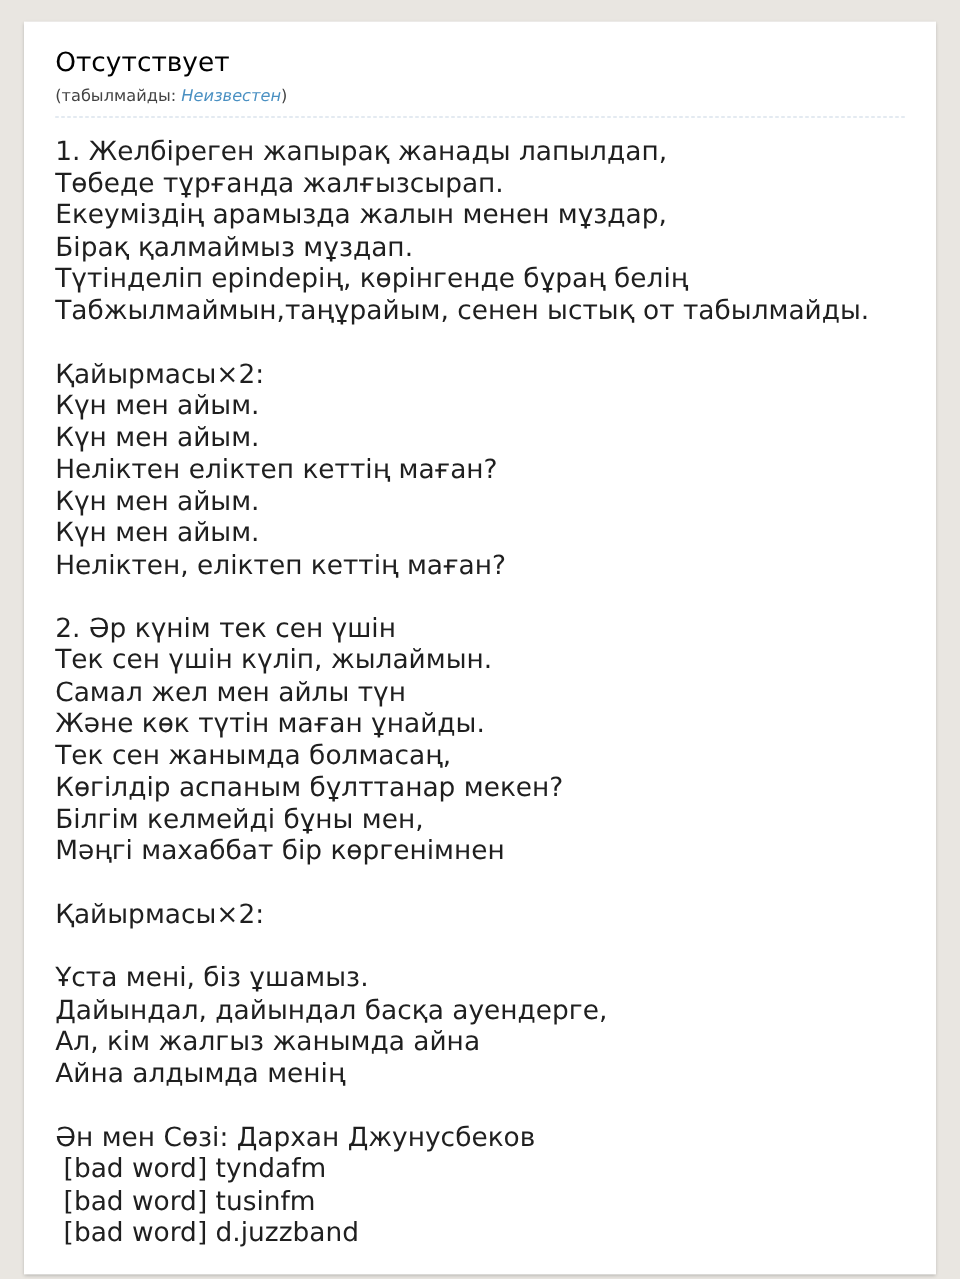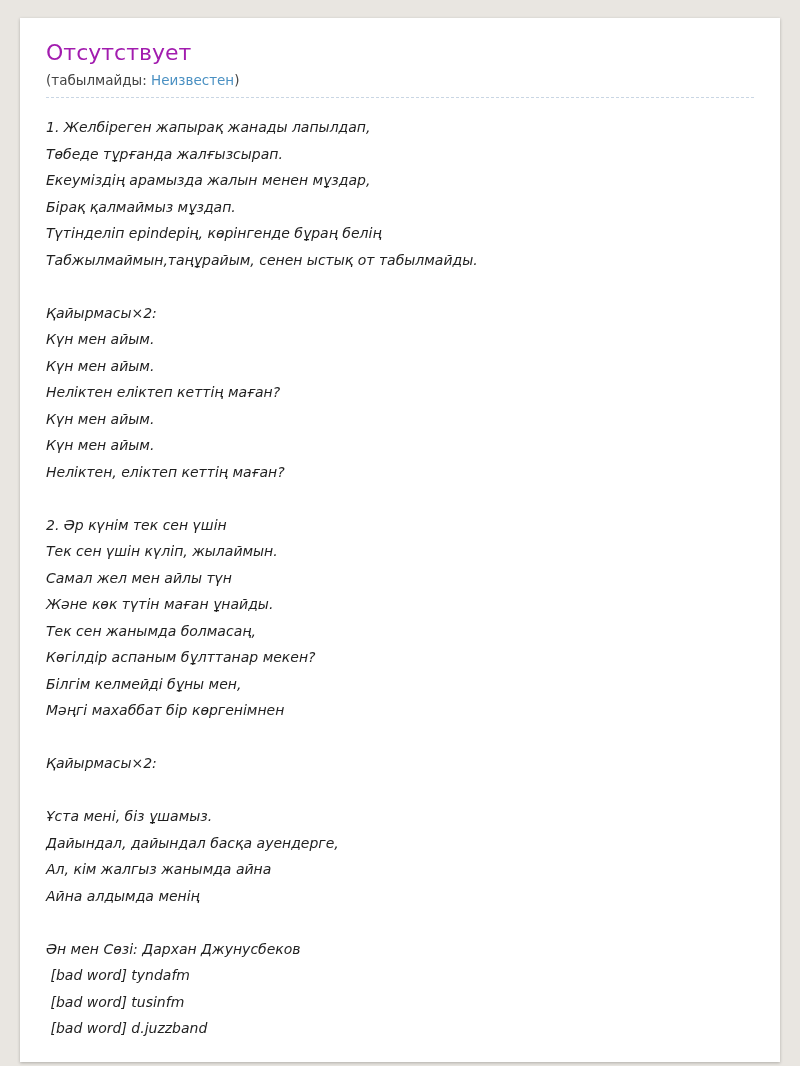--- a/index.html
+++ b/index.html
@@ -19,44 +19,44 @@
     top: 18px;
     width: 760px;
     min-height: 1020px;
     background: #ffffff;
     box-shadow: 0 1px 3px rgba(0,0,0,0.25);
   }
   .inner {
     padding: 22px 26px 20px 26px;
   }
   .title {
-    color: #a21caf;
+    color: #000000;
     font-size: 22px;
     font-weight: normal;
     line-height: 1.2;
     margin: 0 0 6px 0;
   }
   .artist-line {
     font-size: 13.5px;
     color: #444444;
     padding-bottom: 9px;
     border-bottom: 1px dashed #c9d6e4;
   }
   .artist-line a {
     color: #4a90c2;
     text-decoration: none;
+    font-style: italic;
   }
   .lyrics {
     margin-top: 16px;
-    font-size: 14px;
+    font-size: 22px;
     line-height: 26.5px;
     color: #1f1f1f;
     white-space: pre-wrap;
     word-wrap: break-word;
-    font-style: italic;
   }
 </style>
 </head>
 <body>
 
 <div class="page">
   <div class="inner">
 
     <h1 class="title">Отсутствует</h1>
 

